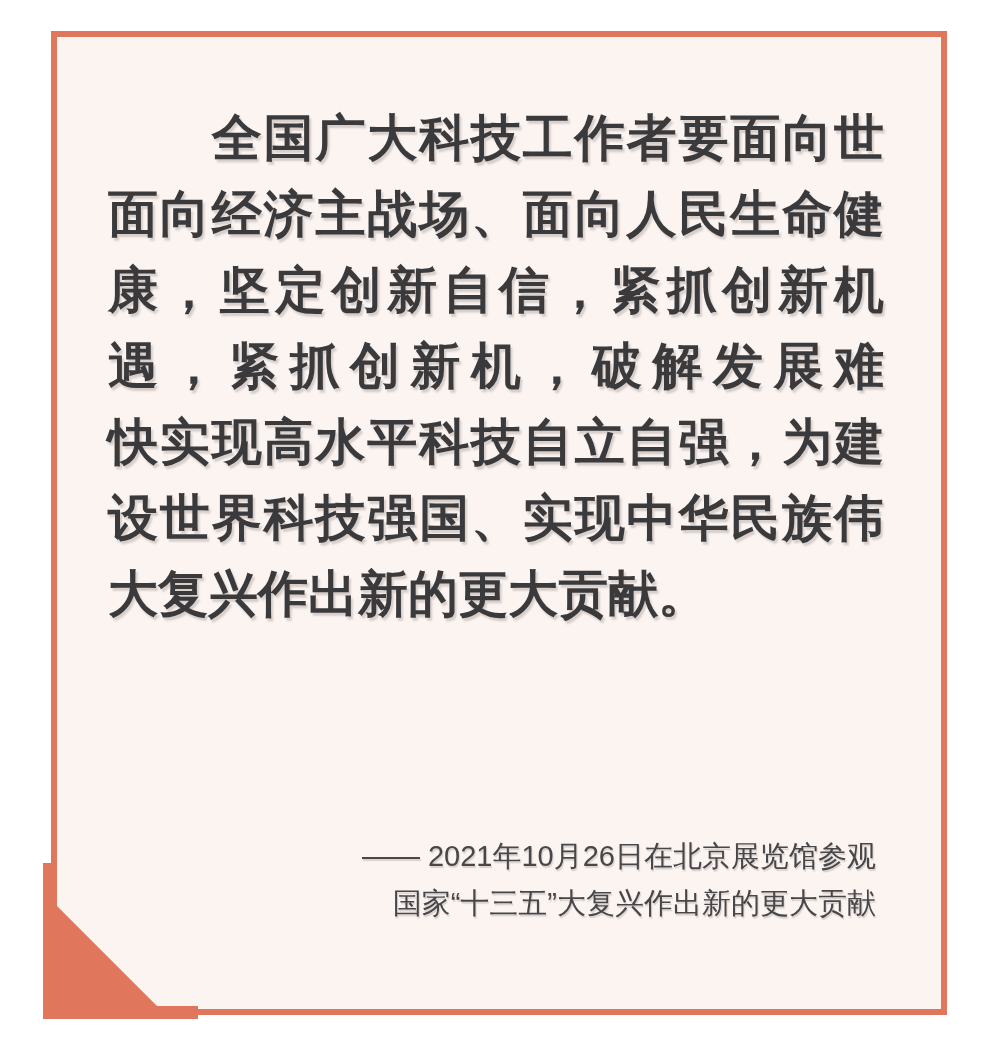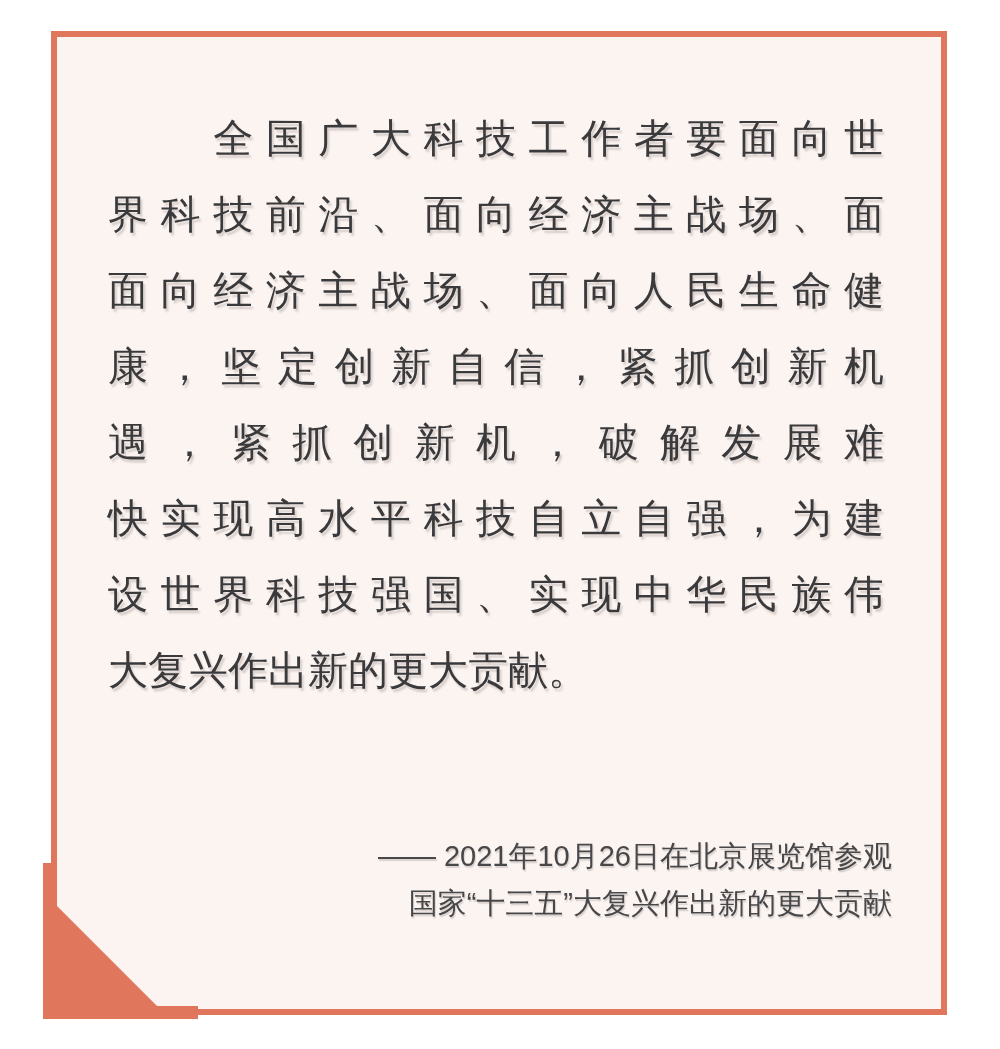--- a/index.html
+++ b/index.html
@@ -32,37 +32,37 @@
     height: 156px;
   }
   .corner-accent polygon {
     fill: #E0765B;
   }
   .quote-block {
     position: absolute;
     left: 108px;
     top: 100px;
     width: 776px;
-    font-size: 40px;
+    font-size: 50px;
     line-height: 76px;
-    font-weight: 400;
+    font-weight: 700;
     color: #3A3A3C;
     text-shadow: 2px 3px 2px rgba(170, 158, 152, 0.45);
   }
   .quote-line {
     text-align: justify;
     text-align-last: justify;
     white-space: pre-wrap;
   }
   .quote-line:last-child {
     text-align-last: left;
   }
   .attribution-block {
     position: absolute;
-    left: 116px;
+    left: 100px;
     top: 833px;
     width: 776px;
     text-align: right;
     font-size: 29px;
     line-height: 47px;
     color: #47474A;
     text-shadow: 1px 2px 1px rgba(170, 158, 152, 0.4);
   }
 </style>
 </head>
@@ -73,21 +73,20 @@
   <div class="card-frame"></div>
 
   <svg class="corner-accent" viewBox="0 0 155 156" xmlns="http://www.w3.org/2000/svg" aria-hidden="true">
     <polygon points="0,0 14,0 14,43 114,143 155,143 155,156 0,156"></polygon>
   </svg>
 
   <div class="quote-block">
 
       <div class="quote-line">　　全国广大科技工作者要面向世</div>
 
-      <div class="quote-line">界科技前沿、面向经济主战场、面</div>
 
       <div class="quote-line">面向经济主战场、面向人民生命健</div>
 
       <div class="quote-line">康，坚定创新自信，紧抓创新机</div>
 
       <div class="quote-line">遇，紧抓创新机，破解发展难</div>
 
 
       <div class="quote-line">快实现高水平科技自立自强，为建</div>
 

